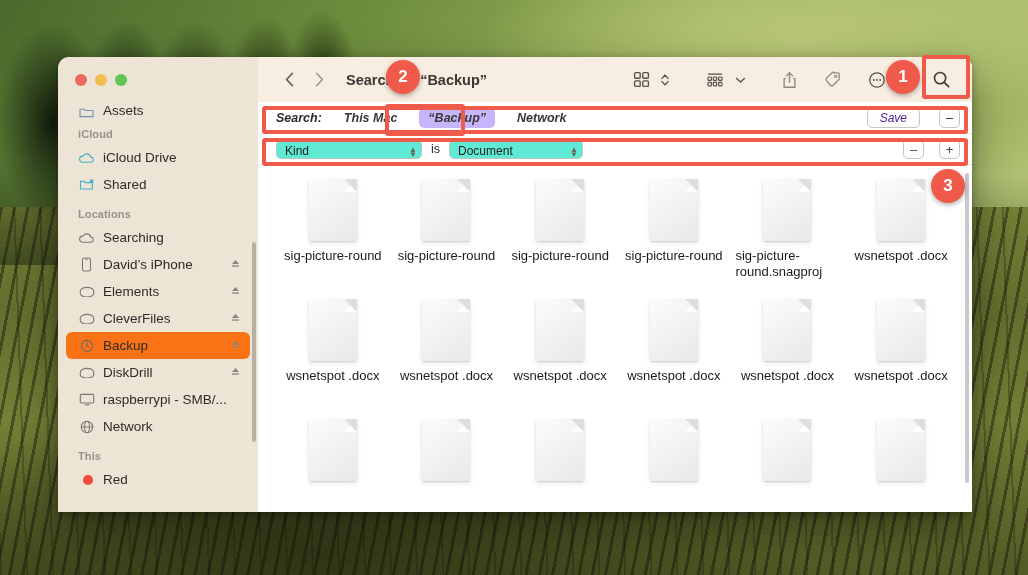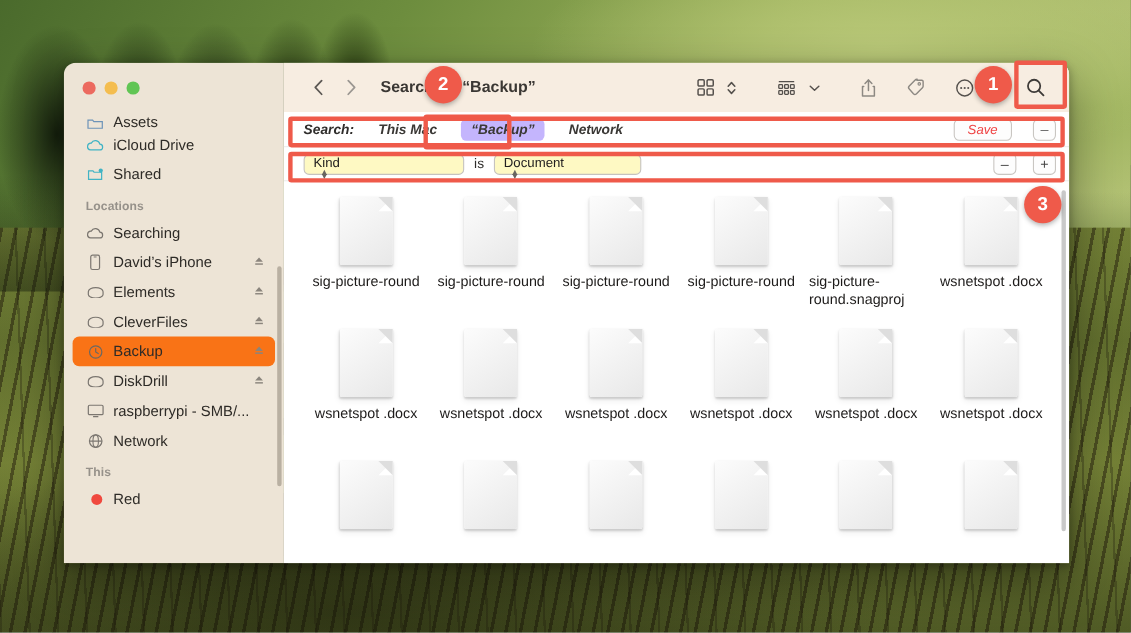--- a/index.html
+++ b/index.html
@@ -227,21 +227,21 @@
   .scope-opt {
     font-weight: 700;
     color: #3a3835;
     padding: 3px 9px;
     border-radius: 5px;
   }
   .scope-opt.active { background: #c4b5fd; }
   .scope-spacer { flex: 1; }
   .save-btn {
     font-size: 12px;
-    color: #ef4444;
+    color: #4c1d95;
     border: 1px solid #c9c6c2;
     border-radius: 5px;
     background: #fdfdfd;
     padding: 2px 12px;
     height: 20px;
     display: flex; align-items: center; margin-left: 24px;
   }
   .pm-btn {
     width: 21px; height: 20px;
     border: 1px solid #c9c6c2;
@@ -261,27 +261,26 @@
     border-bottom: 1px solid #e6e6e6;
     display: flex;
     align-items: center;
     padding: 0 12px 0 18px;
     gap: 9px;
   }
   .popup {
     height: 19px;
     border: 1px solid #c6c3bf;
     border-radius: 5px;
-    background: #fef9c3;
-    display: flex;
-    align-items: flex-start;
+    background: #5eead4;
+    display: flex;
+    align-items: flex-end;
     padding: 0 4px 0 8px;
     font-size: 12px;
     color: #232120;
-    flex-direction: column;
   }
   .popup .pv { flex: 1; white-space: nowrap; }
   .popup.kind { width: 146px; }
   .popup.value { width: 134px; }
   .stepper {
     display: flex;
     flex-direction: column;
     align-items: center;
     justify-content: center;
     line-height: 0.62;
@@ -399,20 +398,21 @@
 
       <div class="sb-item clipped-top">
         <span class="sb-ico">
           <svg width="15" height="12" viewBox="0 0 15 12" fill="none">
             <path d="M1 3.2h4.2l1.1 1.3H14v6.1H1z" stroke="#6d93b8" stroke-width="1.1" fill="none"></path>
           </svg>
         </span>
         <span class="sb-label">Assets</span>
       </div>
 
+      <div class="sb-group-label">iCloud</div>
 
       <div class="sb-item">
         <span class="sb-ico teal">
           <svg width="17" height="12" viewBox="0 0 17 12" fill="none">
             <path d="M4.4 10.3h8.2a2.6 2.6 0 0 0 .2-5.2A4.2 4.2 0 0 0 5 4.1a2.9 2.9 0 0 0-.6 6.2z" stroke="#41b3c4" stroke-width="1.1" fill="none"></path>
           </svg>
         </span>
         <span class="sb-label">iCloud Drive</span>
       </div>
 

